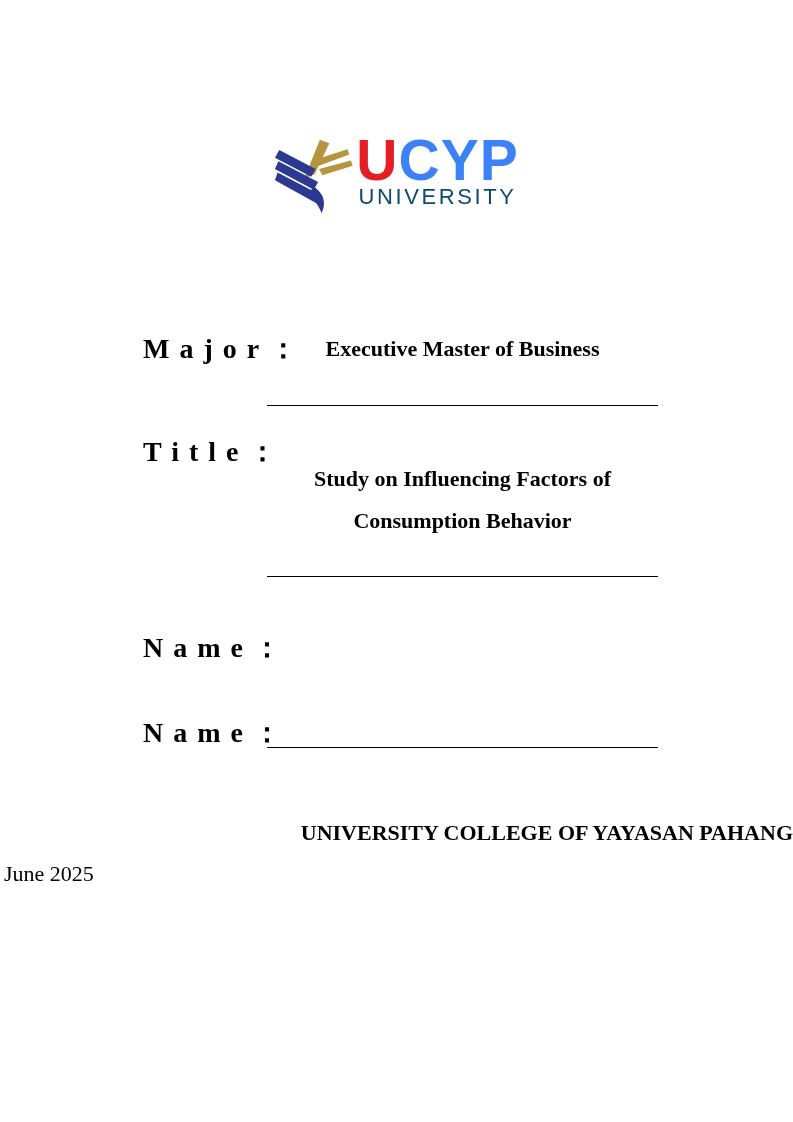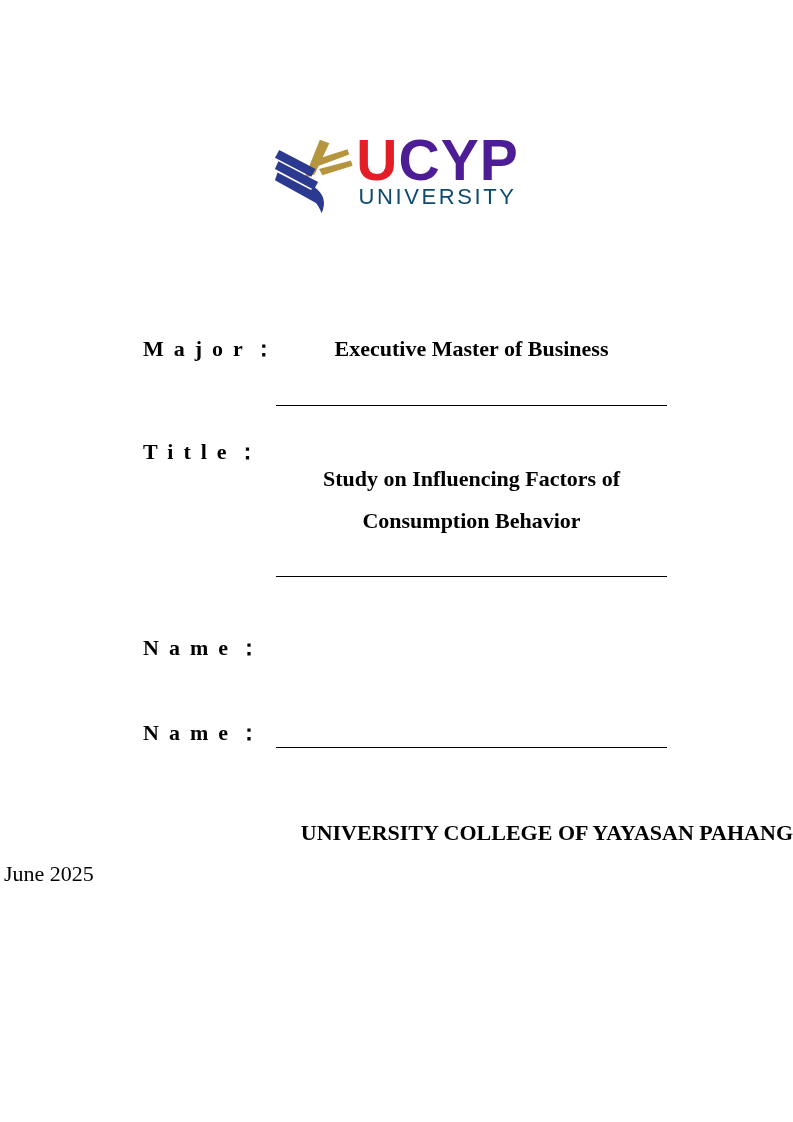--- a/index.html
+++ b/index.html
@@ -20,26 +20,26 @@
   }
   .emblem{width:78px;height:76px;margin-top:2px;flex:0 0 auto;}
   .logo-text{margin-left:4px;display:flex;flex-direction:column;align-items:center;
     font-family:"Liberation Sans","DejaVu Sans",sans-serif;}
   .wordmark{font-size:57px;font-weight:bold;line-height:48px;letter-spacing:1px;white-space:nowrap;}
   .logo-sub{font-size:22px;font-weight:500;letter-spacing:2.6px;line-height:22px;margin-top:2px;white-space:nowrap;}
 
   
   .flabel{
     position:absolute;left:143px;
-    font-size:22px;font-weight:bold;line-height:24px;white-space:nowrap;font-family:Liberation Serif, serif;
+    font-size:28px;font-weight:bold;line-height:24px;white-space:nowrap;font-family:Liberation Serif, serif;
   }
   .flabel .ltxt{letter-spacing:10px;}
   .flabel .colon{letter-spacing:0;}
   .field{
-    position:absolute;left:276px;width:391px;
+    position:absolute;left:267px;width:391px;
     border-bottom:1.5px solid #000;
     text-align:center;font-size:22px;font-weight:bold;
   }
   .field .fline{line-height:42px;}
   .field-single .fline{line-height:26px;height:26px;}
 
   .label-major{top:337px;}
   .field-major{top:328px;height:77px;}
   .label-title{top:440px;}
   .field-title{top:458px;height:118px;}
@@ -66,21 +66,21 @@
       <path d="M47,25 L84,13 L86,19 L51,32 Z" fill="#B6953F"></path>
       <path d="M51,36 L88,26 L90,32 L55,43 Z" fill="#B6953F"></path>
 
       <path d="M5,14 L47,36 L42,45 L0,23 Z" fill="#2B3990"></path>
       <path d="M4,27 L50,51 L45,60 L0,36 Z" fill="#2B3990"></path>
       <path d="M3,40 L53,66 L47,75 L0,49 Z" fill="#2B3990"></path>
 
       <path d="M46,57 C56,64 60,75 54,87 C51,78 44,70 36,64 Z" fill="#2B3990"></path>
     </svg>
     <div class="logo-text">
-      <div class="wordmark"><span style="color: rgb(227, 30, 38);">U</span><span style="color: #4c1d95;">CYP</span></div>
+      <div class="wordmark"><span style="color: rgb(227, 30, 38);">U</span><span style="color: #3b82f6;">CYP</span></div>
       <div class="logo-sub" style="color: #0c4a6e;">UNIVERSITY</div>
     </div>
   </div>
 
   <div class="flabel label-major"><span class="ltxt">Major</span><span class="colon">：</span></div>
   <div class="field field-major">
     <div class="fline">Executive Master of Business</div>
   </div>
 
   <div class="flabel label-title"><span class="ltxt">Title</span><span class="colon">：</span></div>

